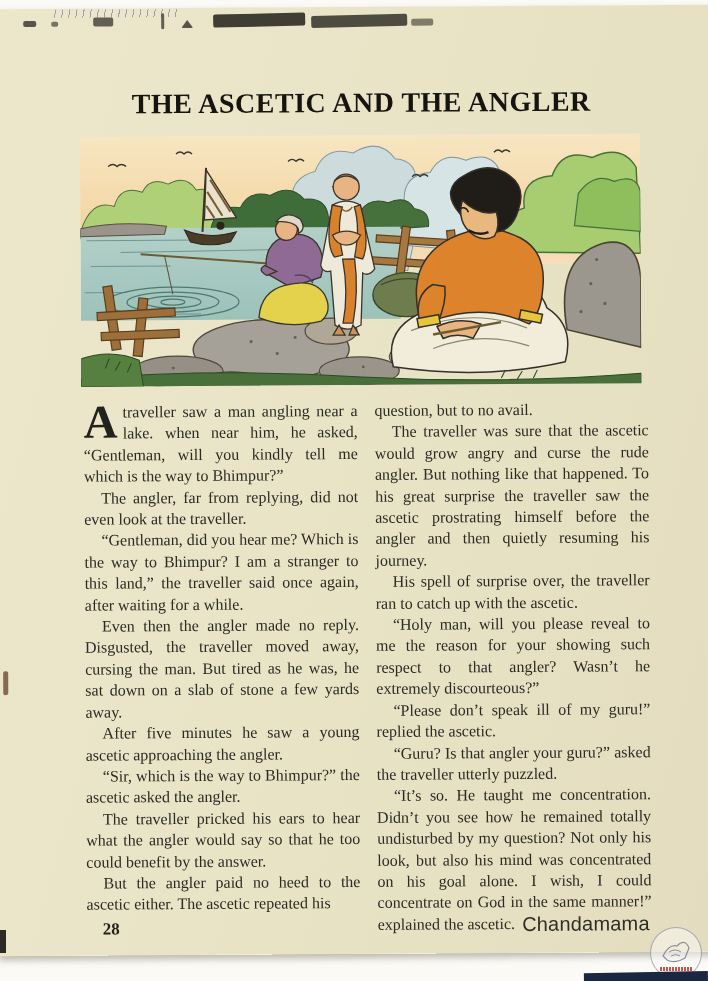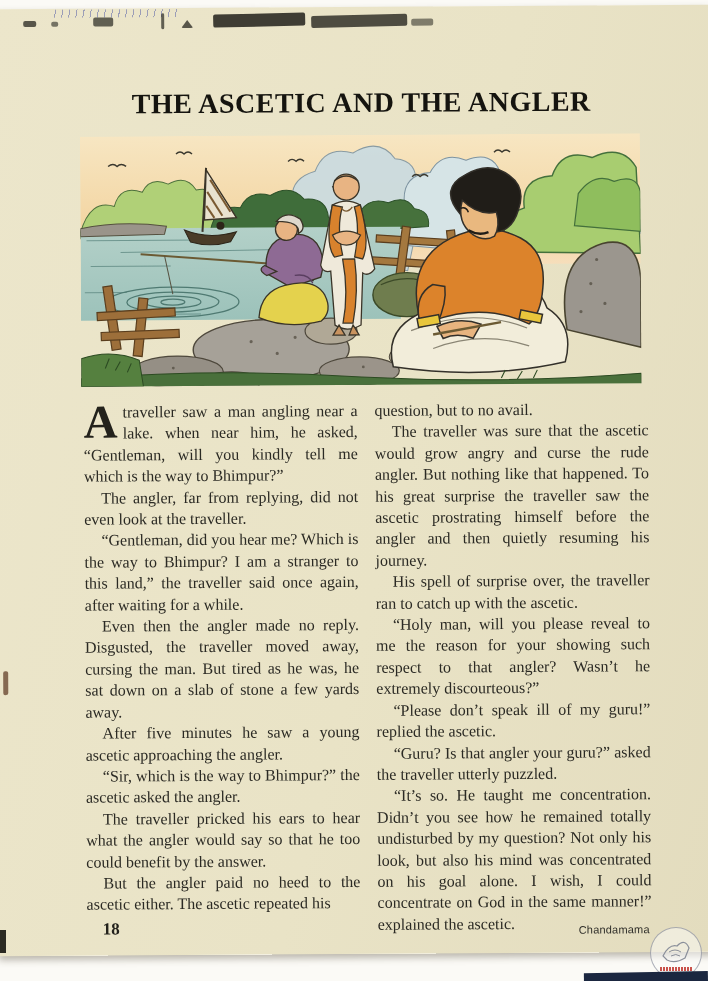--- a/index.html
+++ b/index.html
@@ -44,21 +44,21 @@
   .col p.flush{text-indent:0;}
   .dropcap{
     float:left;font-size:47px;line-height:36px;font-weight:bold;
     padding:2px 5px 0 0;color:#23221c;
   }
   
   .pagenum{position:absolute;left:104px;bottom:16px;font-size:17px;font-weight:bold;color:#23221c;}
   .magname{
     position:absolute;right:64px;bottom:17px;
     font-family:"Liberation Sans","DejaVu Sans",sans-serif;
-    font-size:11px;color:#2e2d28;letter-spacing:.2px;margin-left:43px;
+    font-size:20px;color:#2e2d28;letter-spacing:.2px;margin-left:43px;
   }
   .stamp{
     position:absolute;right:6px;bottom:2px;width:50px;height:50px;border-radius:50%;
     border:1px solid rgba(110,115,135,.55);background:rgba(252,252,250,.5);
   }
   .stamp svg{position:absolute;left:8px;top:8px;}
   .stamp .redline{position:absolute;left:9px;bottom:7px;width:32px;height:4px;
     background:repeating-linear-gradient(90deg,#c0342c 0 2px,transparent 2px 3px);opacity:.85;}
   
   .edge-navy{position:absolute;right:0;bottom:0;width:124px;height:10px;background:#1b2740;transform:rotate(-1deg);transform-origin:right bottom;}
@@ -258,21 +258,21 @@
       <p class="flush">question, but to no avail.</p>
       <p>The traveller was sure that the ascetic would grow angry and curse the rude angler. But nothing like that happened. To his great surprise the traveller saw the ascetic prostrating himself before the angler and then quietly resuming his journey.</p>
       <p>His spell of surprise over, the traveller ran to catch up with the ascetic.</p>
       <p>“Holy man, will you please reveal to me the reason for your showing such respect to that angler? Wasn’t he extremely discourteous?”</p>
       <p>“Please don’t speak ill of my guru!” replied the ascetic.</p>
       <p>“Guru? Is that angler your guru?” asked the traveller utterly puzzled.</p>
       <p>“It’s so. He taught me concentration. Didn’t you see how he remained totally undisturbed by my question? Not only his look, but also his mind was concentrated on his goal alone. I wish, I could concentrate on God in the same manner!” explained the ascetic.</p>
     </div>
   </div>
 
-  <div class="pagenum">18</div>
+  <div class="pagenum">28</div>
   <div class="magname">Chandamama</div>
 </div>
 
 <div class="stamp">
   <svg width="34" height="28" viewBox="0 0 34 28">
     <path d="M4,20 q6,-12 14,-10 q8,-8 12,2 l-4,10 q-10,6 -18,2 z" fill="none" stroke="#8a8f9a" stroke-width="1.2"></path>
     <path d="M10,16 q6,-4 12,0 M12,20 q5,-3 9,0" fill="none" stroke="#8a8f9a" stroke-width="1"></path>
   </svg>
   <div class="redline"></div>
 </div>

